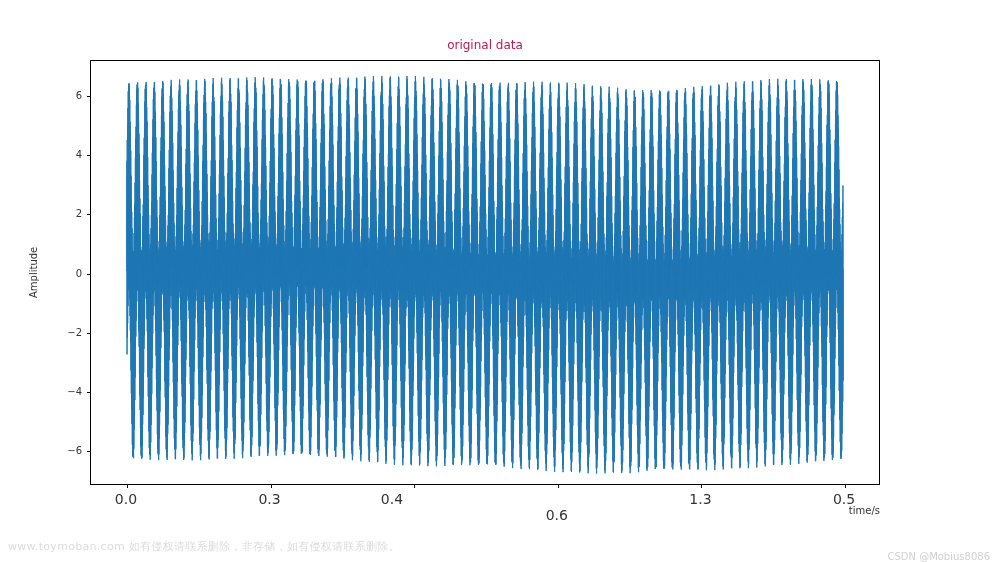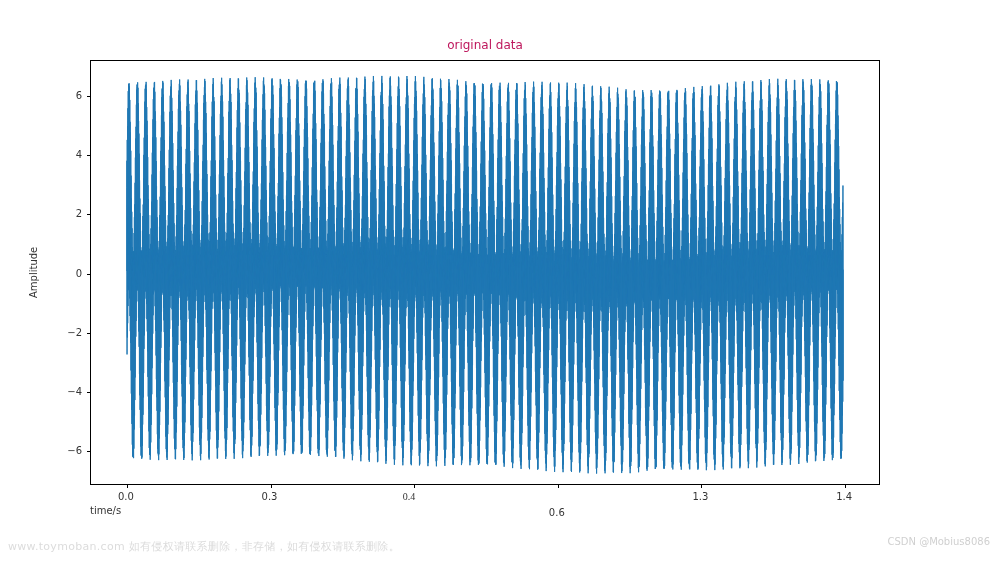--- a/index.html
+++ b/index.html
@@ -42,27 +42,27 @@
       writing-mode: vertical-rl;
       transform: rotate(180deg);
       font-size: 10px;
       color: #333;
     }
     .xlabel {
       position: absolute;
       left: 90px;
       top: 505px;
       width: 790px;
-      text-align: left;
+      text-align: right;
       font-size: 10px;
       color: #333;
     }
     .xtick {
       position: absolute;
-      font-size: 10px;
+      font-size: 14px;
       color: #333;
       transform: translateX(-50%);
       text-align: right;
     }
     .ytick {
       position: absolute;
       font-size: 10px;
       color: #333;
       transform: translateY(-50%);
       text-align: right;
@@ -91,21 +91,21 @@
       position: absolute;
       left: 8px;
       bottom: 8px;
       font-size: 11px;
       color: #dcdcdc;
       letter-spacing: 0.3px;
     }
     .watermark-right {
       position: absolute;
       right: 10px;
-      bottom: 15px;
+      bottom: 0;
       font-size: 10px;
       color: #d0d0d0;
     }
   </style>
 </head>
 <body>
 
 <div class="chart-title">original data</div>
 <div class="ylabel">Amplitude</div>
 <div class="xlabel">time/s</div>
@@ -125,24 +125,24 @@
     <div class="tick-mark-y" style="top: 271.528px;"></div>
     <div class="tick-mark-y" style="top: 212.5px;"></div>
     <div class="tick-mark-y" style="top: 153.472px;"></div>
     <div class="tick-mark-y" style="top: 94.4444px;"></div>
     <div class="tick-mark-y" style="top: 35.4167px;"></div>
   </div>
 
 <div id="xticks-holder">
     <div class="xtick" style="left: 125.909px; top: 491px;">0.0</div>
     <div class="xtick" style="left: 269.545px; top: 491px;">0.3</div>
-    <div class="xtick" style="left: 409px; top: 491px; font-family: Liberation Serif, serif;">0.4</div>
+    <div class="xtick" style="left: 392px; top: 491px;">0.4</div>
     <div class="xtick" style="left: 556.818px; top: 491px; margin-top: 16px;">0.6</div>
     <div class="xtick" style="left: 700.455px; top: 491px;">1.3</div>
-    <div class="xtick" style="left: 844.091px; top: 491px;">1.4</div>
+    <div class="xtick" style="left: 844.091px; top: 491px;">0.5</div>
   </div>
 <div id="yticks-holder">
     <div class="ytick" style="left: 52px; top: 449.583px;">−6</div>
     <div class="ytick" style="left: 52px; top: 390.556px;">−4</div>
     <div class="ytick" style="left: 52px; top: 331.528px;">−2</div>
     <div class="ytick" style="left: 52px; top: 272.5px;">0</div>
     <div class="ytick" style="left: 52px; top: 213.472px;">2</div>
     <div class="ytick" style="left: 52px; top: 154.444px;">4</div>
     <div class="ytick" style="left: 52px; top: 95.4167px;">6</div>
   </div>

